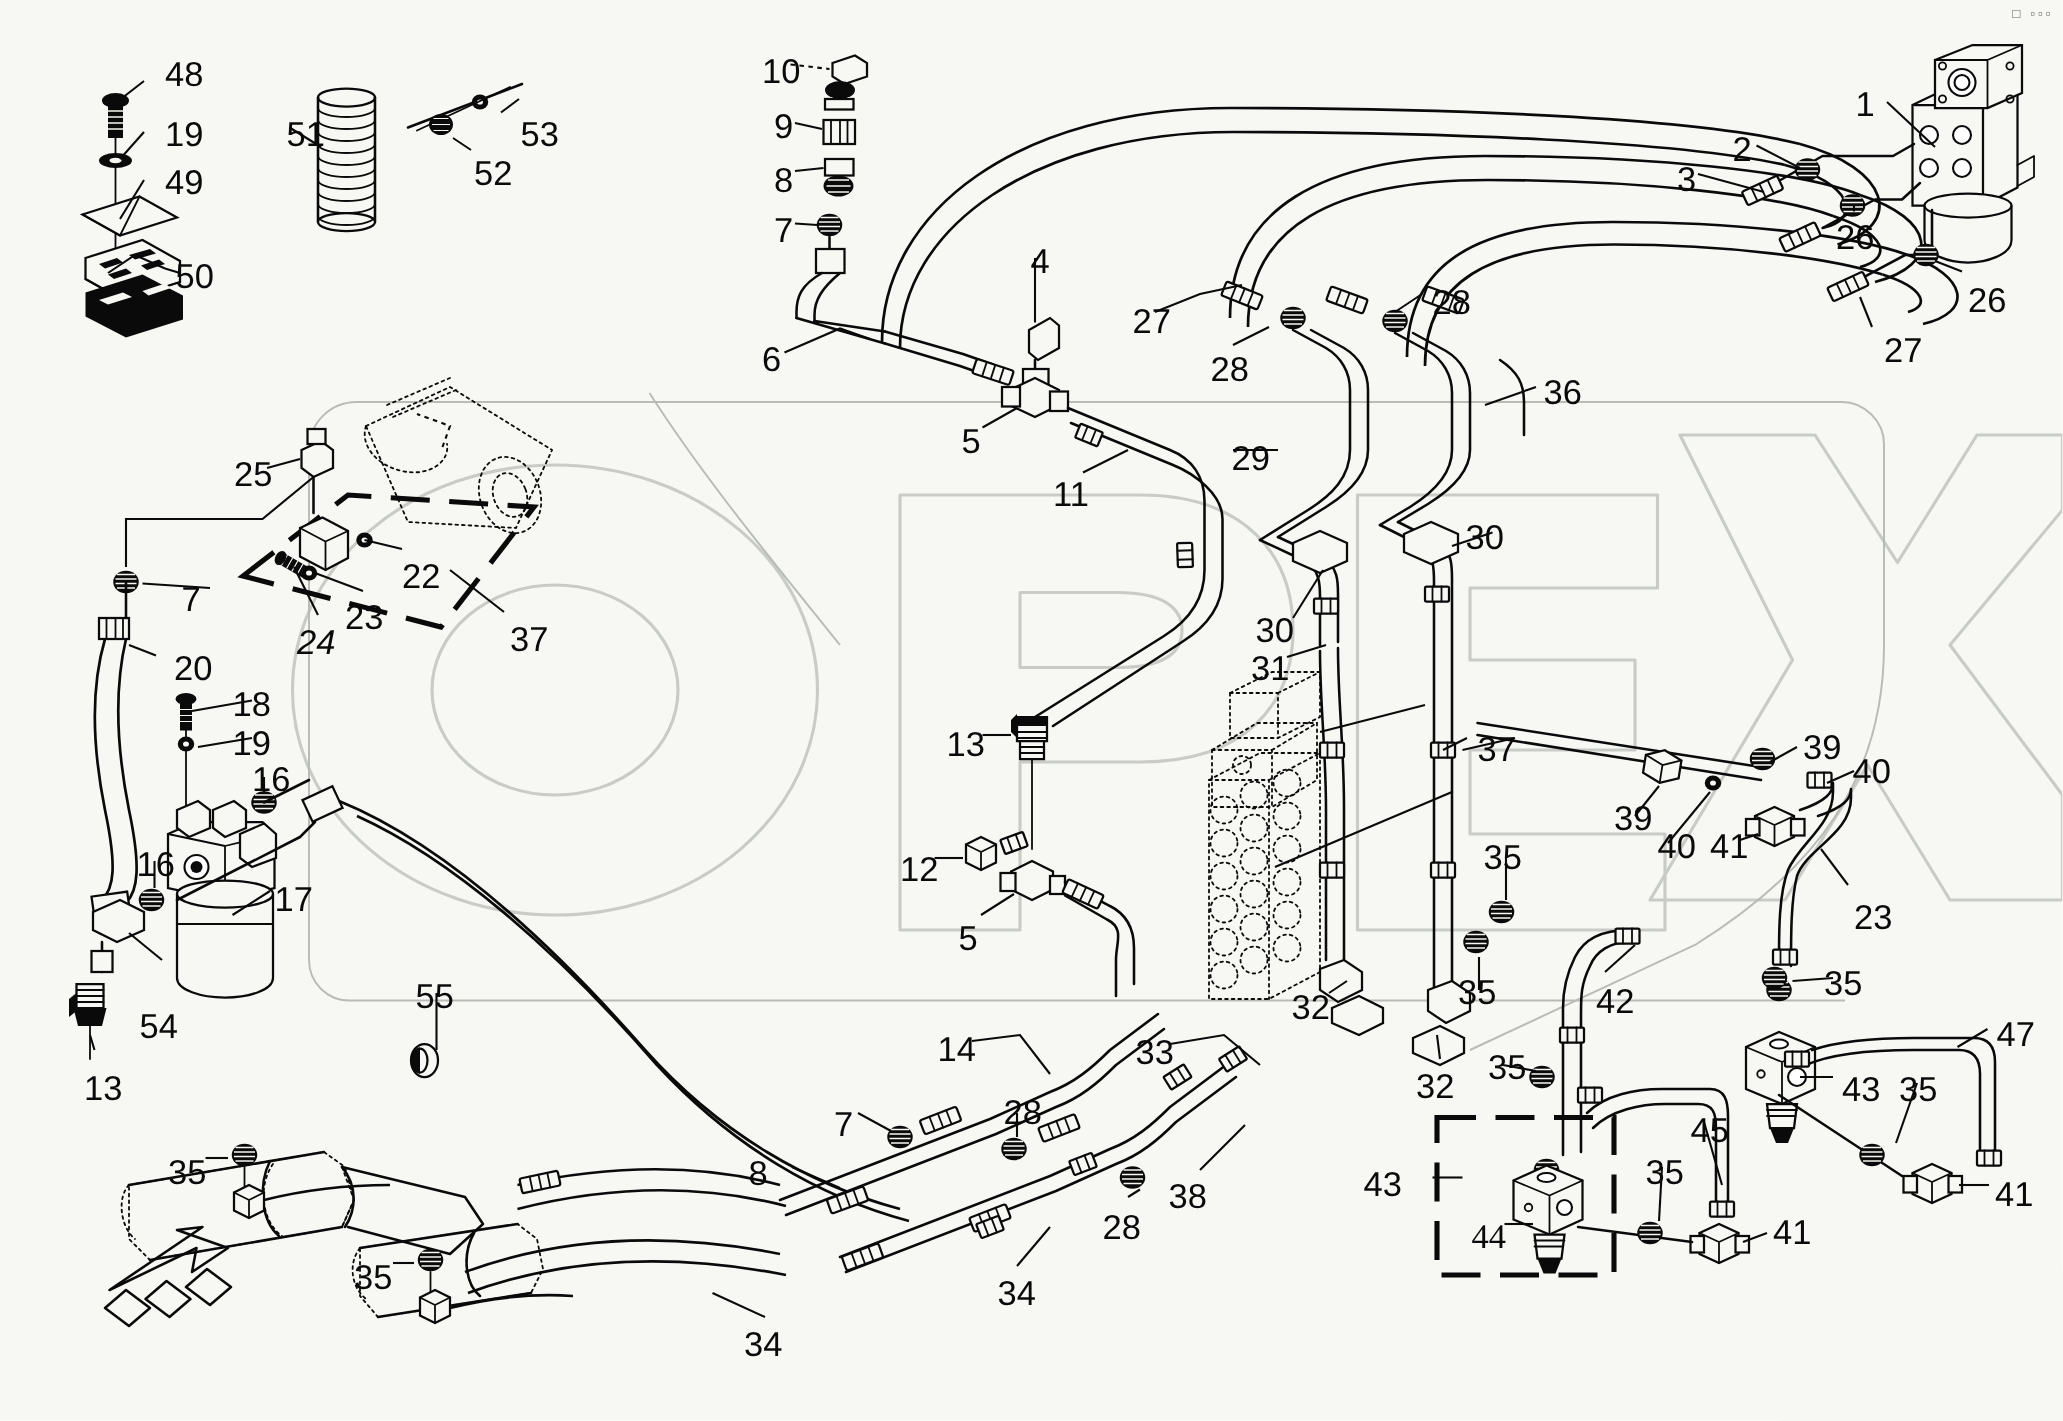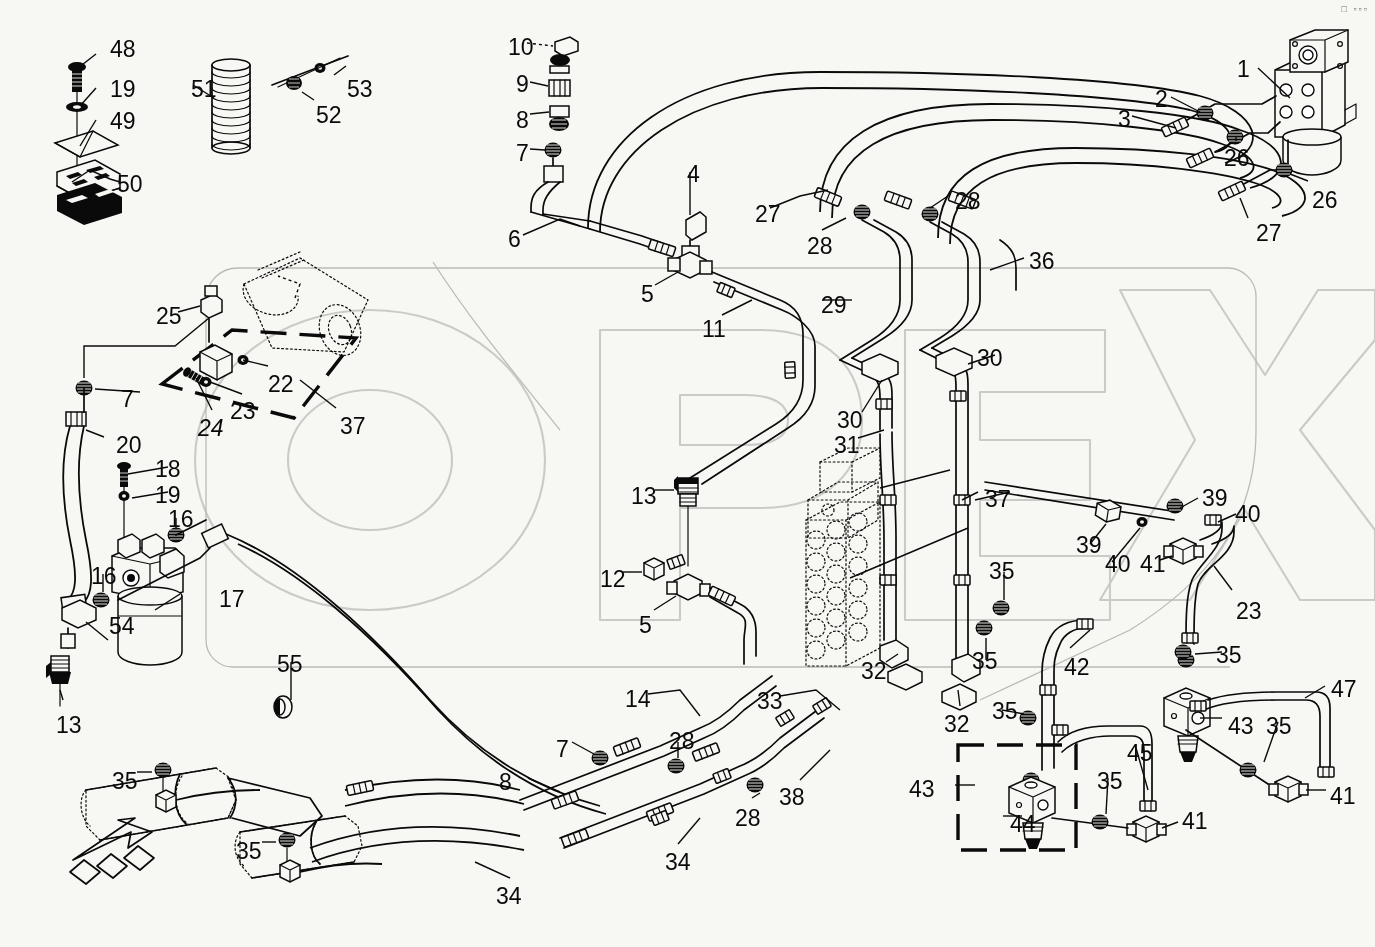--- a/index.html
+++ b/index.html
@@ -825,22 +825,22 @@
       <div class="lbl" style="left: 268px; top: 373px;">22</div>
       <div class="lbl" style="left: 230px; top: 400px;">23</div>
       <div class="lbl" style="left: 198px; top: 417px; font-style: italic;">24</div>
       <div class="lbl" style="left: 340px; top: 415px;">37</div>
       <div class="lbl" style="left: 121px; top: 388px;">7</div>
       <div class="lbl" style="left: 101px; top: 434px; margin-left: 15px;">20</div>
       <div class="lbl" style="left: 155px; top: 458px;">18</div>
       <div class="lbl" style="left: 155px; top: 484px;">19</div>
       <div class="lbl" style="left: 168px; top: 508px;">16</div>
       <div class="lbl" style="left: 91px; top: 565px;">16</div>
-      <div class="lbl" style="left: 183px; top: 588px; padding-left: 36px;">17</div>
-      <div class="lbl" style="left: 93px; top: 615px; margin-left: 16px;">54</div>
+      <div class="lbl" style="left: 183px; top: 588px;">17</div>
+      <div class="lbl" style="left: 93px; top: 673px;">54</div>
       <div class="lbl" style="left: 277px; top: 653px;">55</div>
       <div class="lbl" style="left: 631px; top: 485px;">13</div>
       <div class="lbl" style="left: 56px; top: 714px;">13</div>
       <div class="lbl" style="left: 600px; top: 568px;">12</div>
       <div class="lbl" style="left: 639px; top: 614px;">5</div>
       <div class="lbl" style="left: 985px; top: 488px;">37</div>
       <div class="lbl" style="left: 1202px; top: 487px;">39</div>
       <div class="lbl" style="left: 1076px; top: 534px;">39</div>
       <div class="lbl" style="left: 1235px; top: 503px;">40</div>
       <div class="lbl" style="left: 1105px; top: 553px;">40</div>
@@ -853,21 +853,21 @@
       <div class="lbl" style="left: 944px; top: 713px;">32</div>
       <div class="lbl" style="left: 1216px; top: 644px;">35</div>
       <div class="lbl" style="left: 992px; top: 700px;">35</div>
       <div class="lbl" style="left: 1228px; top: 715px;">43</div>
       <div class="lbl" style="left: 1266px; top: 715px;">35</div>
       <div class="lbl" style="left: 1331px; top: 678px;">47</div>
       <div class="lbl" style="left: 1127px; top: 742px;">45</div>
       <div class="lbl" style="left: 909px; top: 778px;">43</div>
       <div class="lbl" style="left: 1097px; top: 770px;">35</div>
       <div class="lbl" style="left: 1330px; top: 785px;">41</div>
-      <div class="lbl" style="left: 1010px; top: 813px;">44</div>
+      <div class="lbl" style="left: 981px; top: 813px; font-family: Liberation Serif, serif;">44</div>
       <div class="lbl" style="left: 1182px; top: 810px;">41</div>
       <div class="lbl" style="left: 625px; top: 688px;">14</div>
       <div class="lbl" style="left: 757px; top: 690px;">33</div>
       <div class="lbl" style="left: 556px; top: 738px;">7</div>
       <div class="lbl" style="left: 669px; top: 730px;">28</div>
       <div class="lbl" style="left: 779px; top: 786px;">38</div>
       <div class="lbl" style="left: 499px; top: 771px;">8</div>
       <div class="lbl" style="left: 735px; top: 807px;">28</div>
       <div class="lbl" style="left: 665px; top: 851px;">34</div>
       <div class="lbl" style="left: 496px; top: 885px;">34</div>

